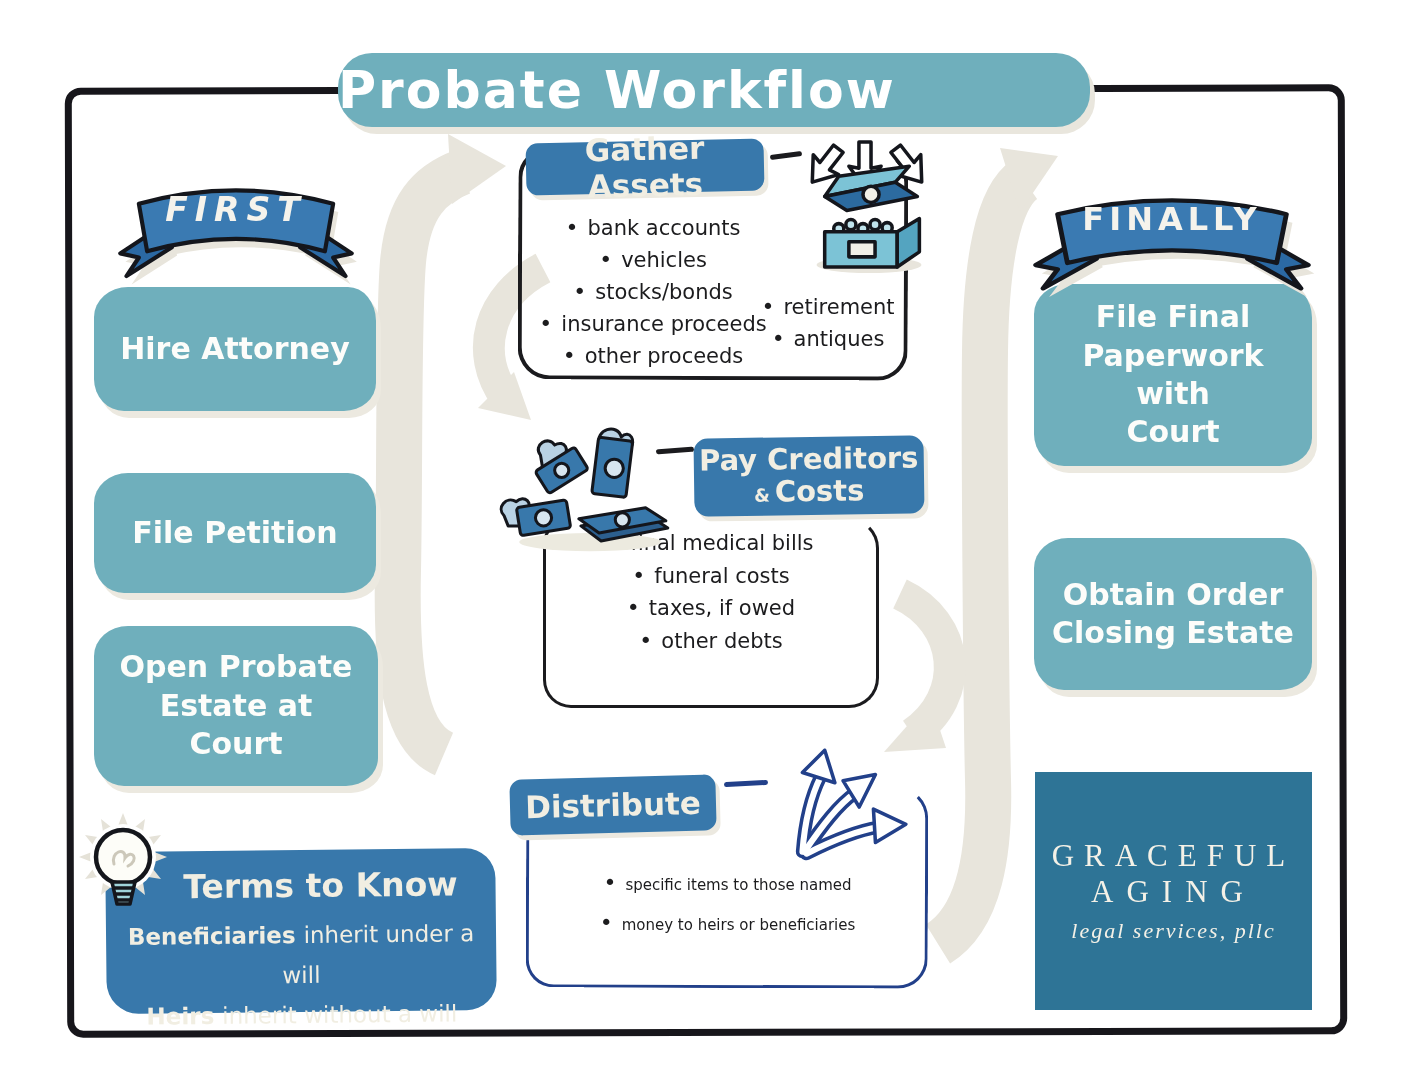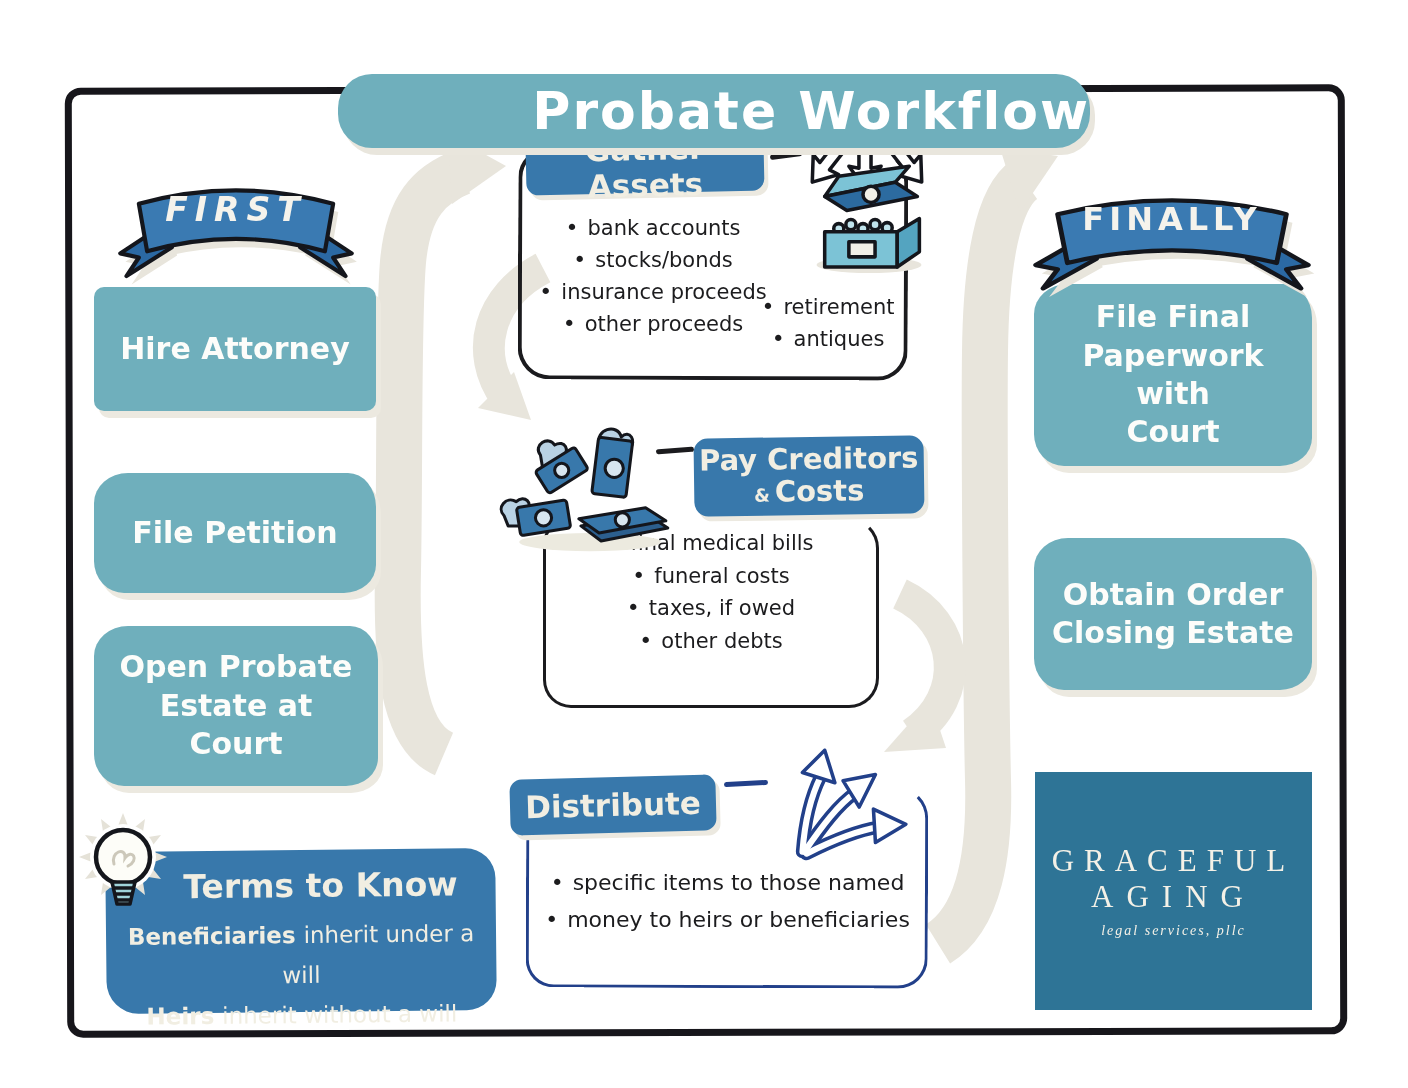--- a/index.html
+++ b/index.html
@@ -17,23 +17,22 @@
     transform:rotate(-0.15deg); z-index:2;
   }
 
   
   #swooshes { left:0; top:0; z-index:1; }
 
   
   .title-banner {
     left:338px; top:53px; width:752px; height:74px;
     background:#6fafbc; border-radius:34px; z-index:6;
-    display:flex; align-items:center; justify-content:flex-end;
+    display:flex; align-items:center; justify-content:flex-start;
     box-shadow:5px 7px 0 #e9e6dd;
-    margin-top:21px;
   }
   .title-banner span {
     color:#ffffff; font-size:52px; font-weight:800; letter-spacing:2px;
   }
 
   
   .ribbon { z-index:5; }
   .ribbon-first { left:112px; top:166px; width:248px; height:120px;font-style:italic; }
   .ribbon-finally { left:1026px; top:176px; width:292px; height:122px; }
   .ribbon .ribbon-text {
@@ -42,21 +41,21 @@
   }
 
   
   .step-box {
     background:#6fafbc; border-radius:34px 28px 32px 30px / 30px 34px 28px 32px;
     z-index:4; display:flex; align-items:center; justify-content:center;
     text-align:center; color:#fdfdfa; font-weight:800; font-size:30px;
     line-height:1.28; white-space:pre-line; padding:0 18px;
     box-shadow:5px 7px 0 #ece9e0;
   }
-  .box-hire     { left:94px;  top:287px; width:282px; height:124px;border-radius:10px; }
+  .box-hire     { left:94px;  top:287px; width:282px; height:124px; }
   .box-petition { left:94px;  top:473px; width:282px; height:120px; }
   .box-open     { left:94px;  top:626px; width:284px; height:160px; }
   .box-filefinal{ left:1034px; top:284px; width:278px; height:182px; }
   .box-obtain   { left:1034px; top:538px; width:278px; height:152px; }
 
   
   .label-chip {
     background:#3878ab; z-index:5; display:flex; flex-direction:column;
     align-items:center; justify-content:center; text-align:center;
     color:#f1eee2; font-weight:800; box-shadow:4px 5px 0 #ece9e0;
@@ -78,21 +77,21 @@
   .pay-dash    { left:656px; top:448px; width:38px; transform:rotate(-4deg); }
   .dist-dash   { left:724px; top:781px; width:44px; background:#22408a; transform:rotate(-3deg); }
 
   
   .blist { z-index:4; color:#1c1c1e; font-size:21px; text-align:center; }
   .blist .bullet-line { white-space:nowrap; }
   .bullet-line::before { content:"\2022"; margin-right:9px; font-size:22px; }
   .gather-list  { left:528px; top:212px; width:250px; line-height:31px; }
   .gather-list2 { left:758px; top:291px; width:140px; line-height:31px; }
   .pay-list     { left:553px; top:527px; width:316px; line-height:31.5px; }
-  .dist-list    { left:540px; top:864px; width:375px; font-size:22px; line-height:37px; }
+  .dist-list    { left:540px; top:864px; width:375px; font-size:15px; line-height:37px; }
 
   
   .terms-box {
     left:106px; top:850px; width:390px; height:162px; background:#3878ab;
     border-radius:34px 30px 30px 32px; transform:rotate(-0.6deg); z-index:4;
     color:#f1eee2; text-align:center; padding-top:16px;
   }
   .terms-box .terms-heading { font-size:33px; font-weight:800; margin-left:40px; margin-bottom:10px; }
   .terms-box .term-line { font-size:23px; line-height:40px; }
   .terms-box .term { font-weight:800; margin-right:8px; }
@@ -104,21 +103,21 @@
   .dist-icon  { left:772px; top:744px; width:142px; height:122px; z-index:5; }
 
   
   .logo-box {
     left:1035px; top:772px; width:277px; height:238px; background:#2e7496;
     z-index:4; display:flex; flex-direction:column; align-items:center; justify-content:center;
     color:#f4f1e7; font-family:"Liberation Serif", serif; text-align:center;
   }
   .logo-box .logo-line1 { font-size:31px; letter-spacing:10px; line-height:1.15; }
   .logo-box .logo-line2 { font-size:31px; letter-spacing:13px; line-height:1.15; }
-  .logo-box .logo-tagline { font-size:14px; font-style:italic; letter-spacing:2px; margin-top:8px; }
+  .logo-box .logo-tagline { font-size:22px; font-style:italic; letter-spacing:2px; margin-top:8px; }
 </style>
 </head>
 <body>
 
 <div id="canvas">
 
   <svg id="swooshes" class="abs" width="1408" height="1088" viewBox="0 0 1408 1088">
     <g fill="none" stroke="#e8e5dc" stroke-width="46">
       <path d="M 444 754 C 402 736 396 660 398 570 C 400 470 398 320 403 262 C 408 206 430 184 462 172"></path>
       <path d="M 938 944 C 980 918 990 852 988 780 C 986 700 984 420 985 352 C 986 262 998 198 1024 180"></path>
@@ -205,20 +204,21 @@
         <circle cx="78" cy="86" r="5"></circle>
           <circle cx="90" cy="89" r="5"></circle>
       </g>
       <path d="M28,93 L100,93 L100,128 L28,128 Z" fill="#7cc3d6"></path>
       <path d="M100,93 L122,80 L122,113 L100,128 Z" fill="#54a4c0"></path>
       <rect x="52" y="103" width="26" height="15" fill="#f2f0e8"></rect>
     </g>
   </svg>
   <div class="abs blist gather-list">
     <div class="bullet-line">bank accounts</div>
+    <div class="bullet-line">vehicles</div>
     <div class="bullet-line">stocks/bonds</div>
     <div class="bullet-line">insurance proceeds</div>
     <div class="bullet-line">other proceeds</div>
   </div>
   <div class="abs blist gather-list2">
     <div class="bullet-line">retirement</div>
     <div class="bullet-line">antiques</div>
   </div>
 
   <div class="abs outline-box pay-outline"></div>

